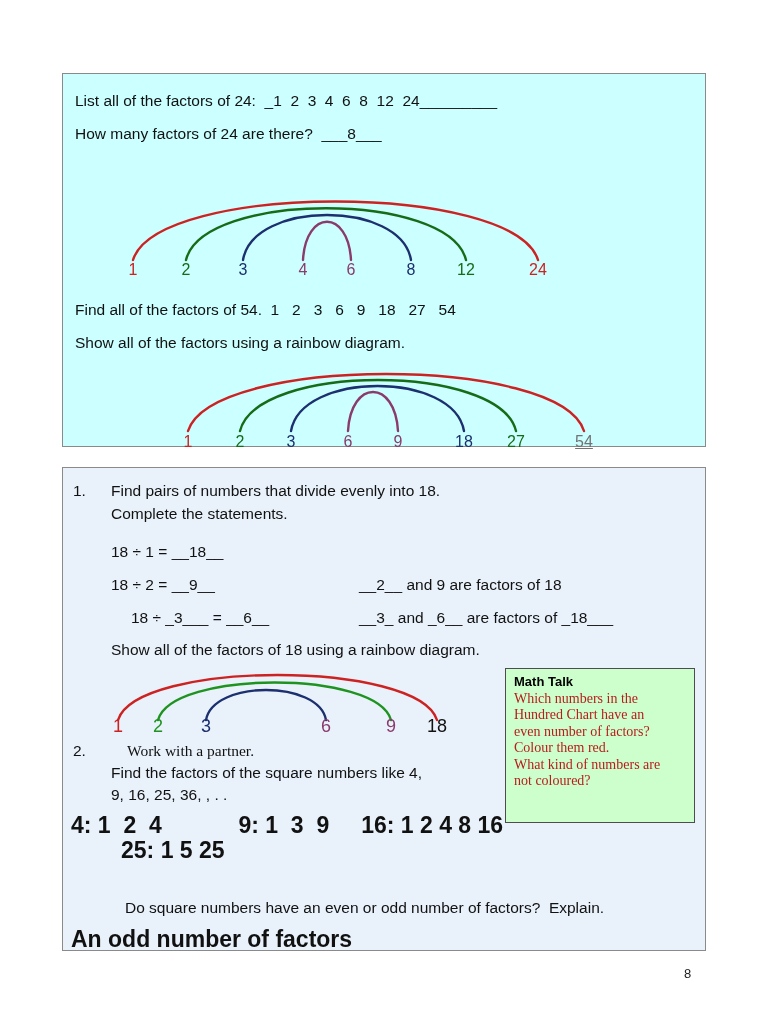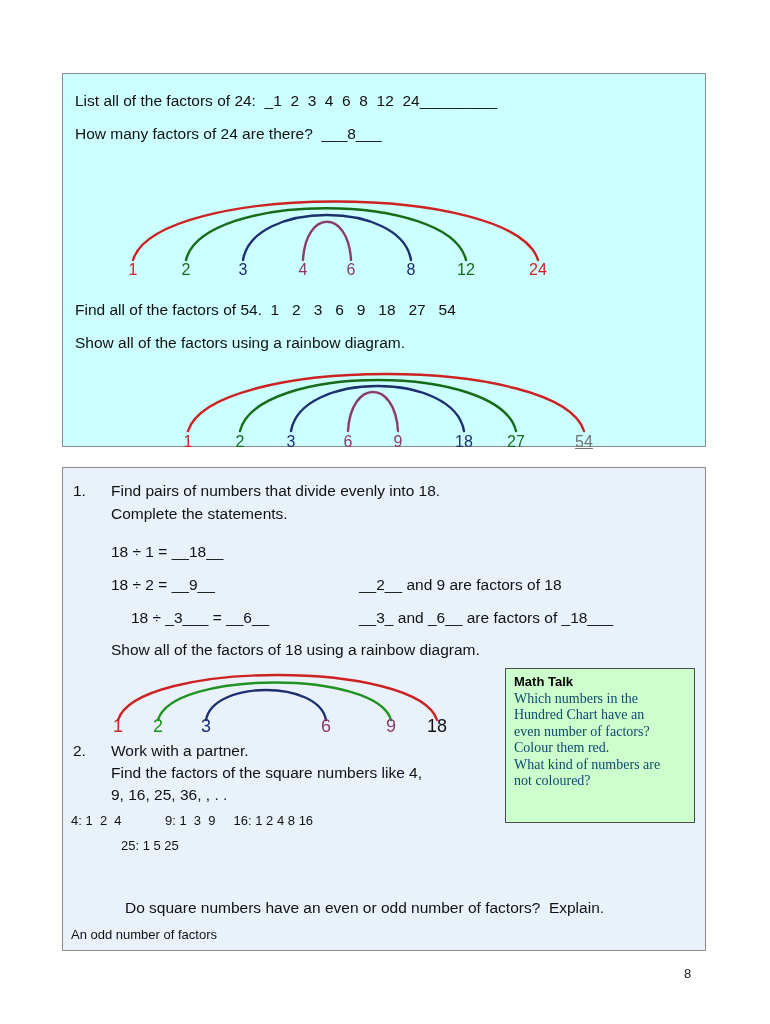--- a/index.html
+++ b/index.html
@@ -41,21 +41,21 @@
     box-sizing: border-box;
   }
 
   .line {
     position: absolute;
     white-space: pre;
     font-size: 15.5px;
     line-height: 1;
     color: #111;
   }
-  .line.big { font-size: 13px; }
+  .line.big { font-size: 23px; font-weight: bold; }
 
   
   .rlabel {
     position: absolute;
     font-size: 16px;
     font-weight: 400;
     line-height: 1;
     white-space: pre;
     transform: translateX(-50%);
   }
@@ -84,21 +84,21 @@
     font-weight: bold;
     font-size: 13px;
     line-height: 1.12;
     color: #000;
     margin-bottom: 1px;
   }
   .mathtalk .mt-body {
     font-family: "Liberation Serif", serif;
     font-size: 14px;
     line-height: 1.18;
-    color: #0c4a6e;
+    color: #b91c1c;
   }
 
   .page-number {
     position: absolute;
     left: 684px;
     top: 966px;
     font-size: 13px;
     color: #222;
   }
 </style>
@@ -171,21 +171,21 @@
       </svg>
       <div class="rlabel lg" style="left: 55px; top: 249px; color: rgb(204, 34, 34);">1</div>
       <div class="rlabel lg" style="left: 95px; top: 249px; color: rgb(31, 147, 32);">2</div>
       <div class="rlabel lg" style="left: 143px; top: 249px; color: rgb(28, 47, 110);">3</div>
       <div class="rlabel lg" style="left: 263px; top: 249px; color: rgb(138, 58, 107);">6</div>
       <div class="rlabel lg" style="left: 328px; top: 249px; color: rgb(138, 58, 107);">9</div>
       <div class="rlabel lg" style="left: 374px; top: 249px; color: rgb(17, 17, 17);">18</div>
     </div>
 
   <div class="line" style="left:10px; top:275px;">2.</div>
-  <div class="line" style="left:48px; top:275px;">Work with a partner.</div>
+  <div class="line" style="left:64px; top:275px;font-family:Liberation Serif, serif;">Work with a partner.</div>
   <div class="line" style="left:48px; top:297px;">Find the factors of the square numbers like 4,</div>
   <div class="line" style="left:48px; top:319px;">9, 16, 25, 36, , . .</div>
 
   <div class="line big" style="left:8px; top:346px;">4: 1  2  4            9: 1  3  9     16: 1 2 4 8 16</div>
   <div class="line big" style="left:58px; top:371px;">25: 1 5 25</div>
 
   <div class="line" style="left:62px; top:432px;">Do square numbers have an even or odd number of factors?  Explain.</div>
   <div class="line big" style="left:8px; top:460px;">An odd number of factors</div>
 </div>
 

